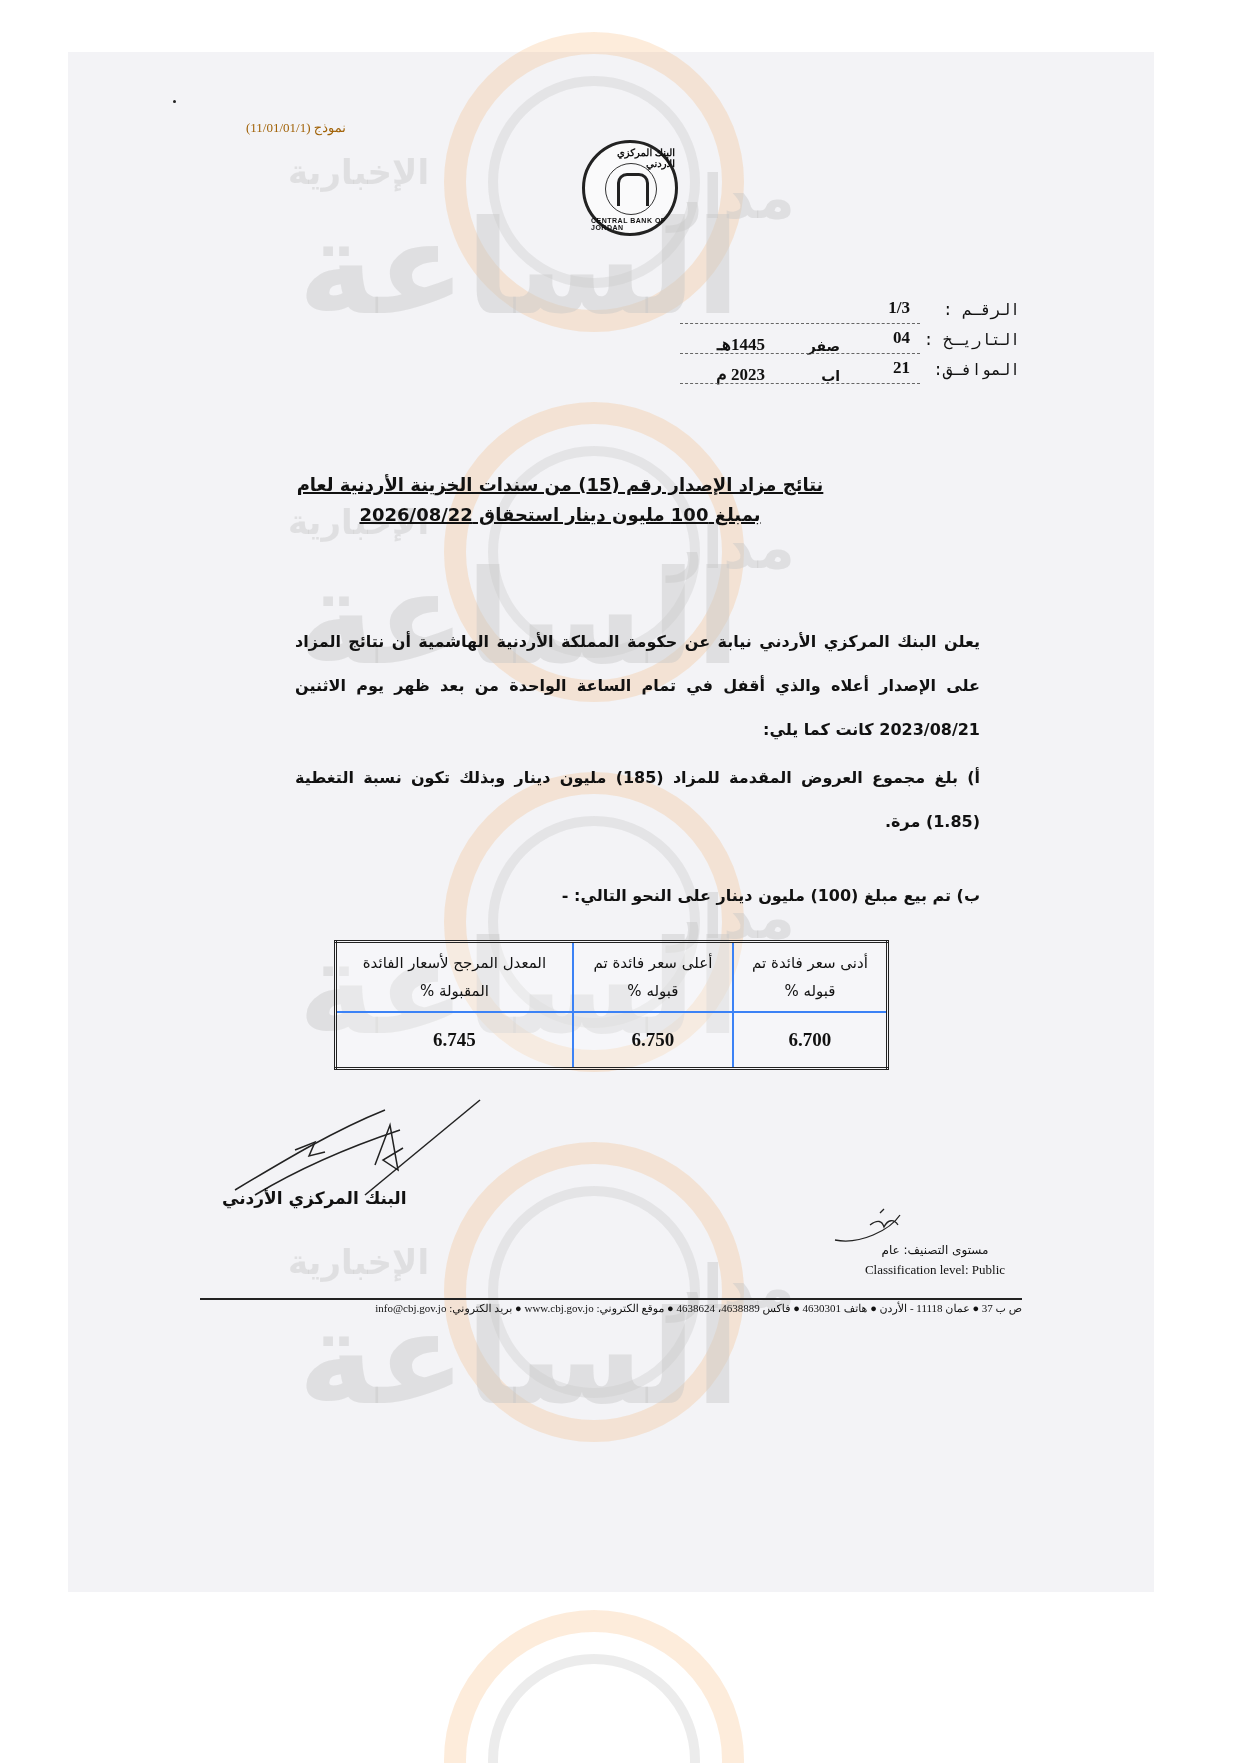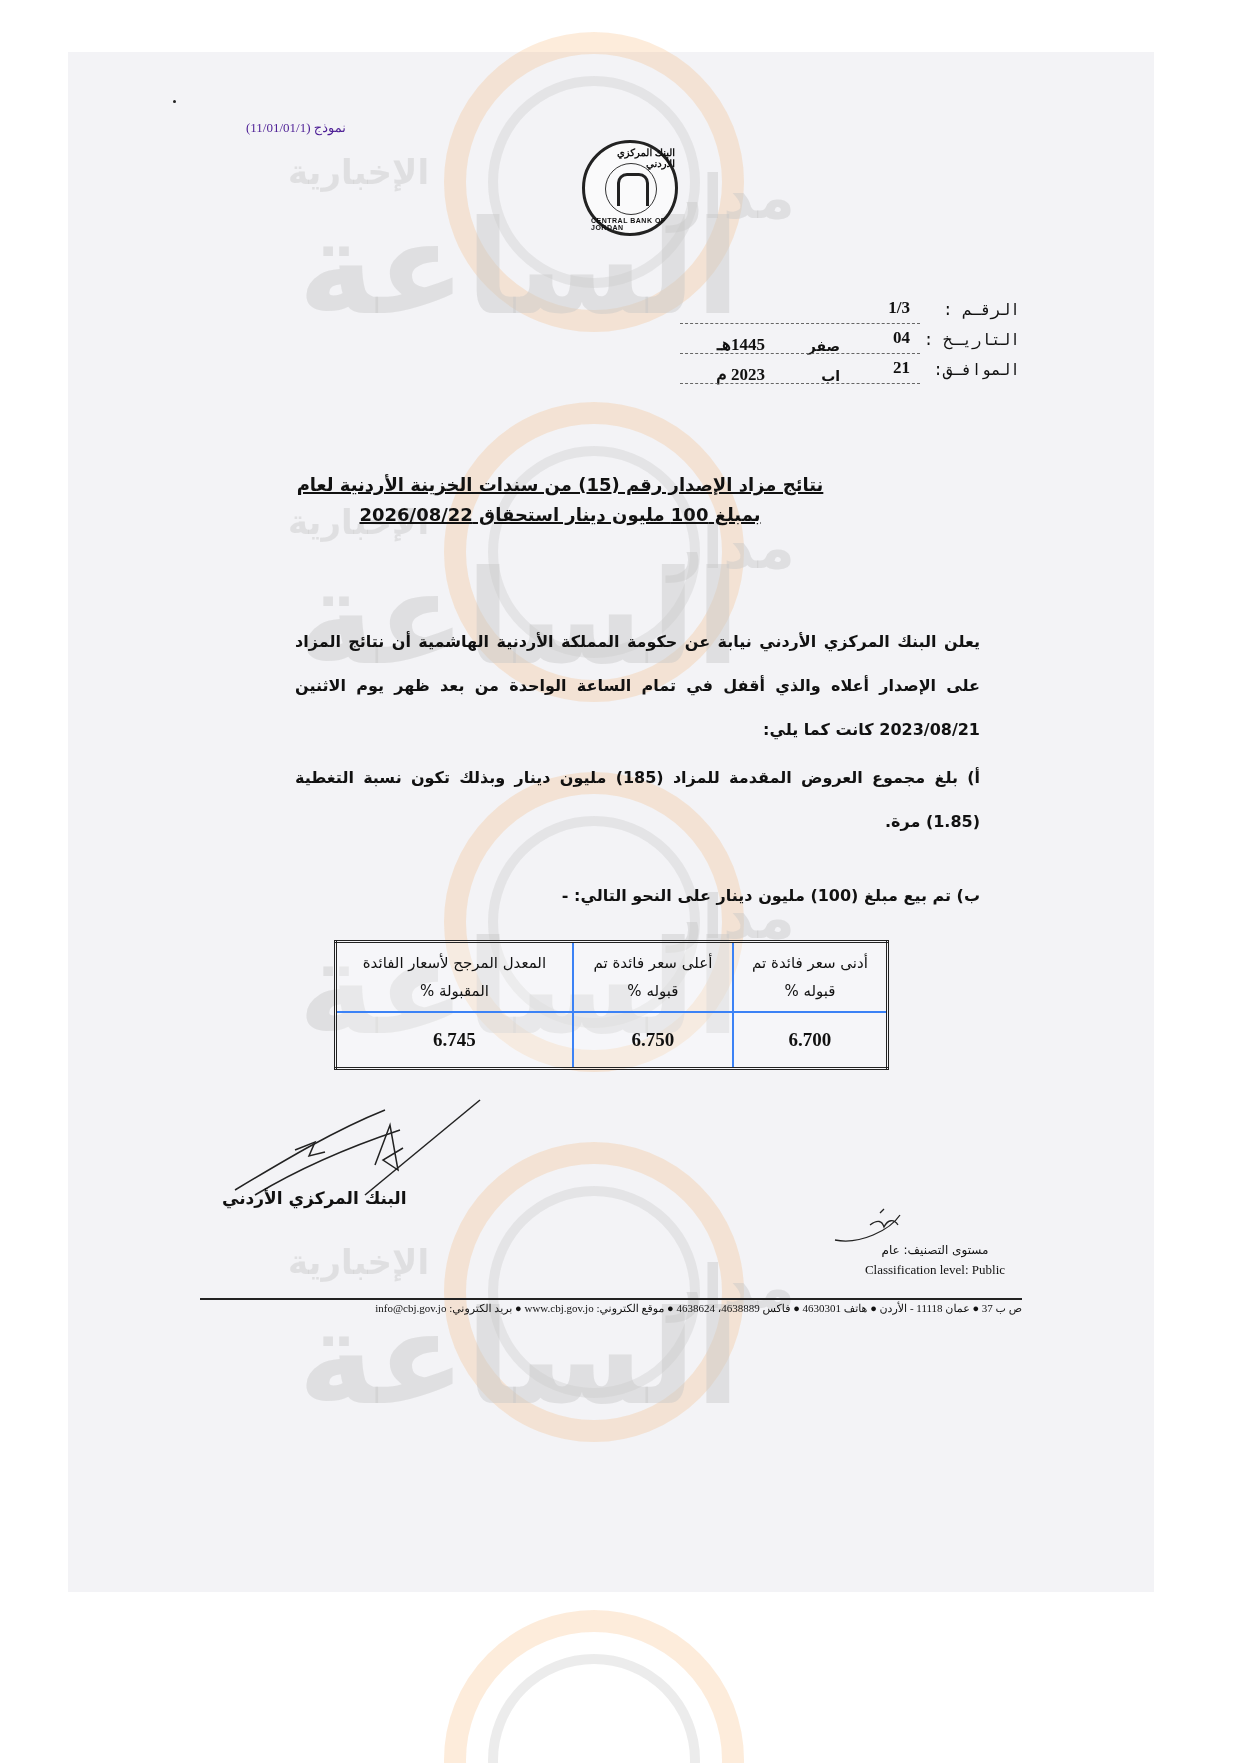--- a/index.html
+++ b/index.html
@@ -21,21 +21,21 @@
   }
   .wm-clock::after {
     content:""; position:absolute; inset:22px; border-radius:50%;
     border:10px solid rgba(200,200,200,0.35);
   }
   .wm-text {
     position:absolute; font-family:"DejaVu Sans", sans-serif; font-weight:bold;
     color:rgba(200,200,200,0.45); direction:rtl; white-space:nowrap;
   }
   .abs { position:absolute; }
-  .form-no { left:246px; top:120px; font-size:13px; color:#4c1d95; direction:rtl; }
+  .form-no { left:246px; top:120px; font-size:13px; color:#a16207; direction:rtl; }
   .dot { left:173px; top:100px; width:3px; height:3px; background:#222; border-radius:50%; }
 
   .logo {
     left:582px; top:140px; width:96px; height:96px; border-radius:50%;
     border:3px solid #222; box-sizing:border-box; background:rgba(255,255,255,0.6);
   }
   .logo-inner {
     position:absolute; left:20px; top:20px; width:50px; height:50px; border-radius:50%;
     border:1px solid #333;
   }

